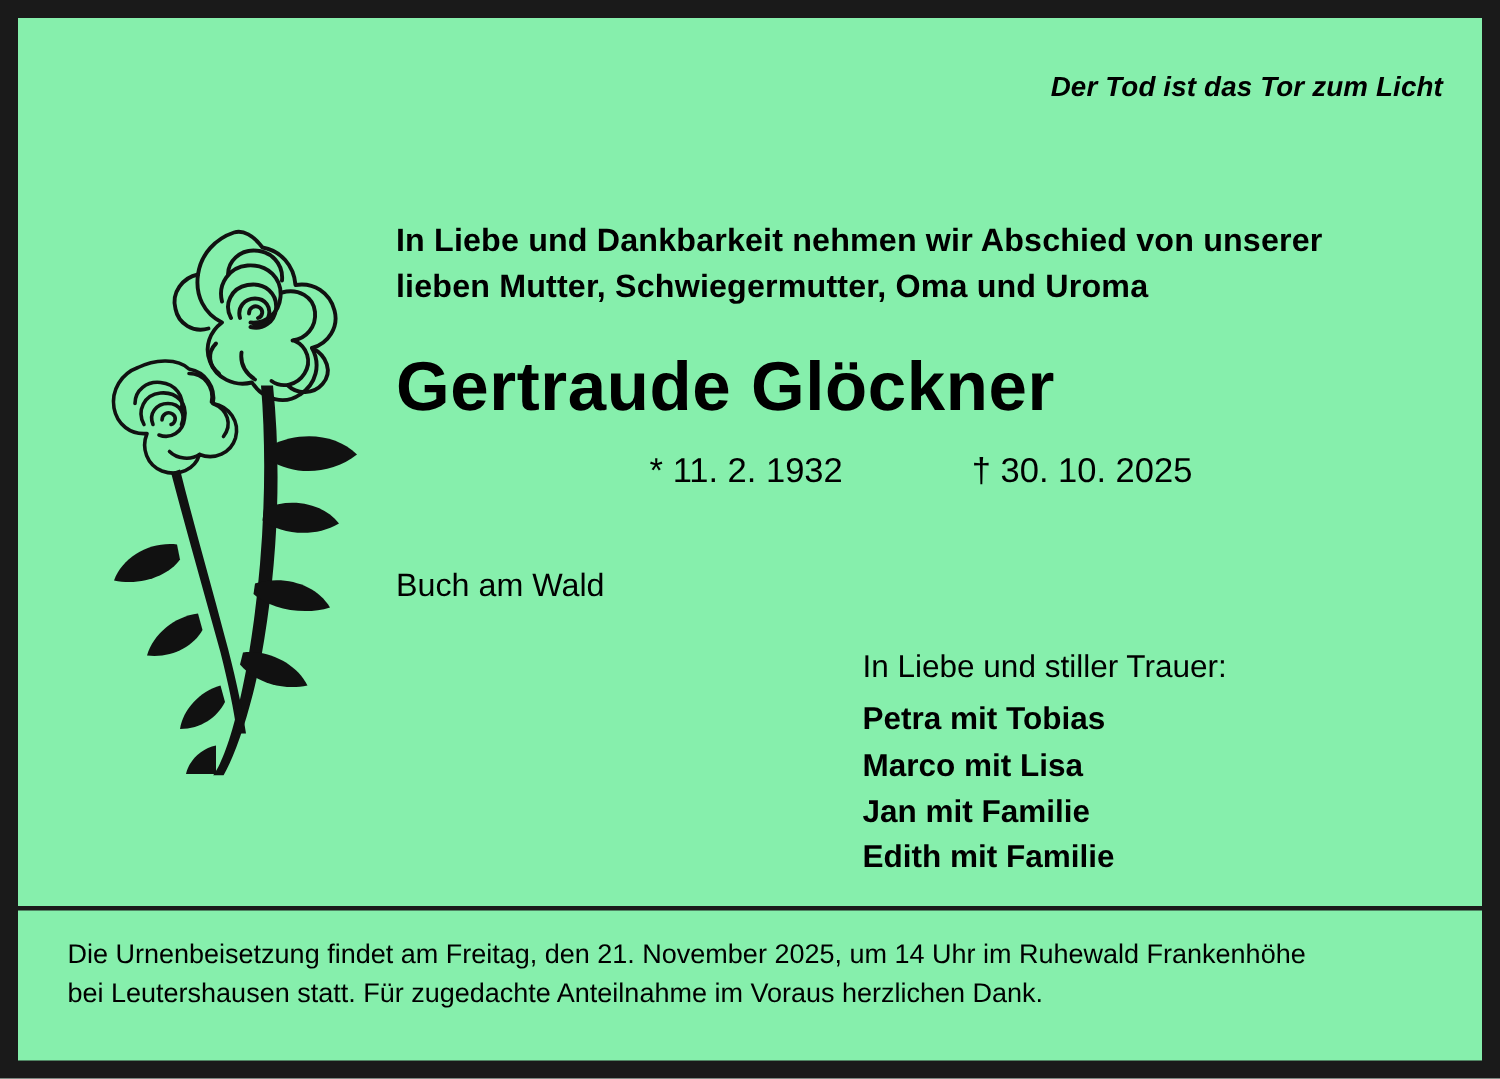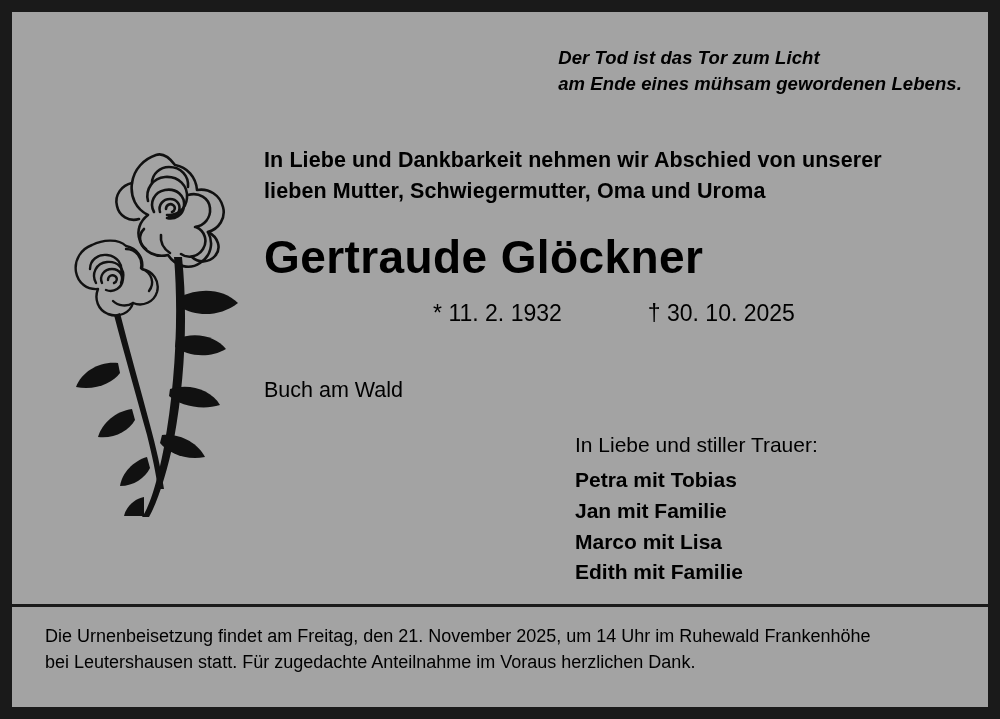--- a/index.html
+++ b/index.html
@@ -21,21 +21,21 @@
     height: 719px;
     background: #1a1a1a;
     box-sizing: border-box;
     padding: 12px;
   }
 
   .card {
     position: relative;
     width: 100%;
     height: 100%;
-    background: #a3a3a3;
+    background: #86efac;
     box-sizing: border-box;
     overflow: hidden;
   }
 
   
   .verse {
     position: absolute;
     top: 33px;
     right: 26px;
     text-align: left;
@@ -132,21 +132,20 @@
   .footer div { white-space: nowrap; }
 </style>
 </head>
 <body>
 
 <div class="obituary">
   <div class="card">
 
     <div class="verse">
       <div>Der Tod ist das Tor zum Licht</div>
-      <div>am Ende eines mühsam gewordenen Lebens.</div>
     </div>
 
     <div class="rose-art">
       <svg width="210" height="400" viewBox="0 0 210 400" xmlns="http://www.w3.org/2000/svg">
         <g fill="none" stroke="#111111" stroke-width="2.6" stroke-linecap="round" stroke-linejoin="round">
 
           <path d="M108 38 C96 42 86 52 84 66 C82 80 88 92 100 98 C92 104 88 114 92 124
                    C96 135 108 141 120 138 C128 150 142 153 152 146 C163 139 166 126 160 115
                    C171 112 178 101 175 90 C172 78 161 71 149 73 C148 60 139 50 127 48
                    C121 40 114 36 108 38 Z"></path>
@@ -209,22 +208,22 @@
     <div class="dates">
       <span class="date-item">* 11. 2. 1932</span>
       <span class="date-item">† 30. 10. 2025</span>
     </div>
 
     <div class="place">Buch am Wald</div>
 
     <div class="mourners">
       <div class="lead">In Liebe und stiller Trauer:</div>
       <div class="person">Petra mit Tobias</div>
+      <div class="person">Marco mit Lisa</div>
       <div class="person">Jan mit Familie</div>
-      <div class="person">Marco mit Lisa</div>
       <div class="person">Edith mit Familie</div>
     </div>
 
     <div class="divider"></div>
 
     <div class="footer">
       <div>Die Urnenbeisetzung findet am Freitag, den 21. November 2025, um 14 Uhr im Ruhewald Frankenhöhe</div>
       <div>bei Leutershausen statt. Für zugedachte Anteilnahme im Voraus herzlichen Dank.</div>
     </div>
 

